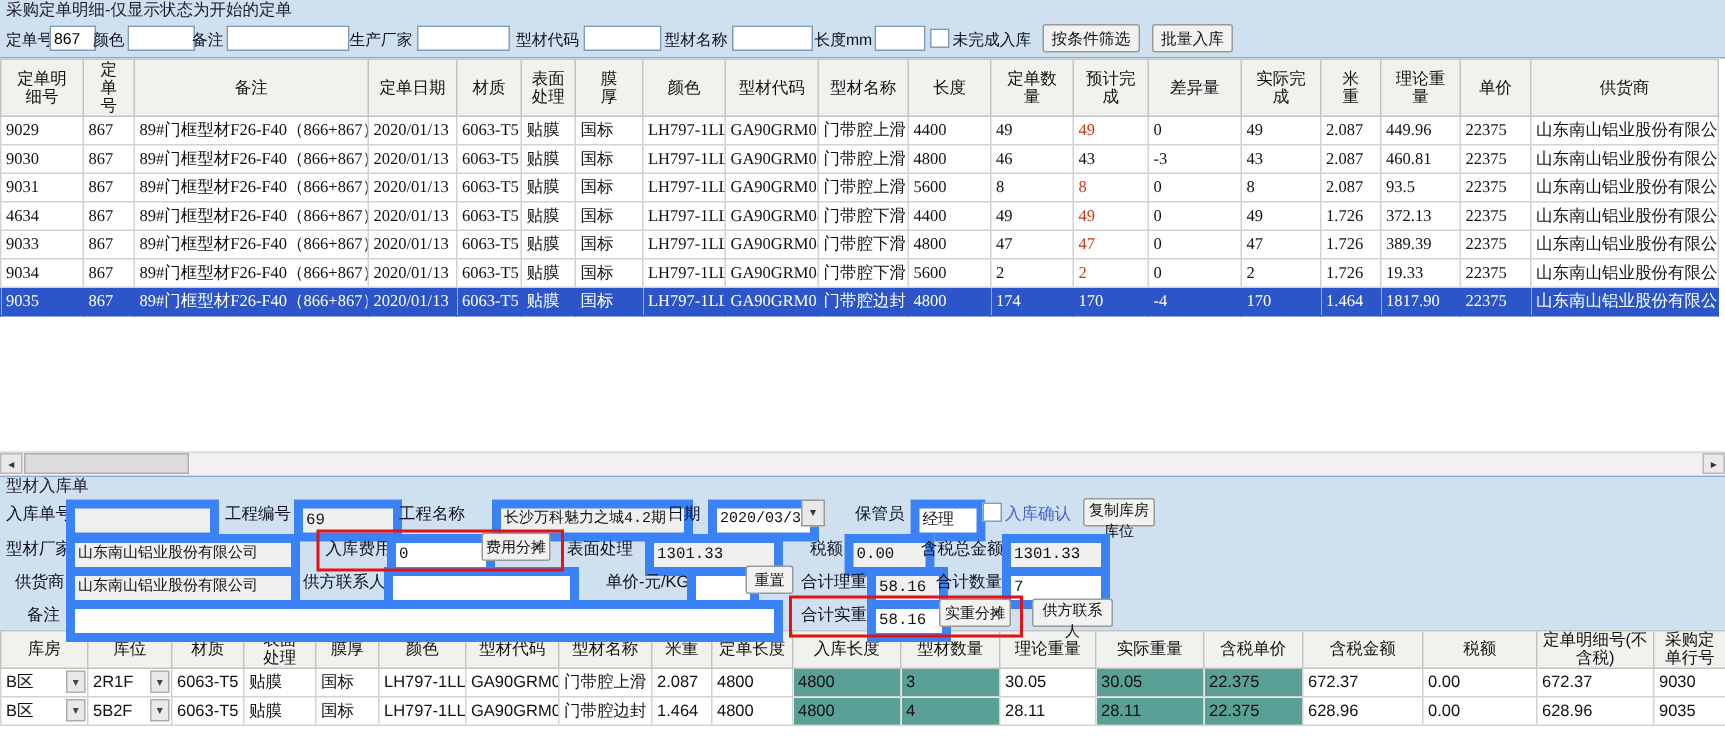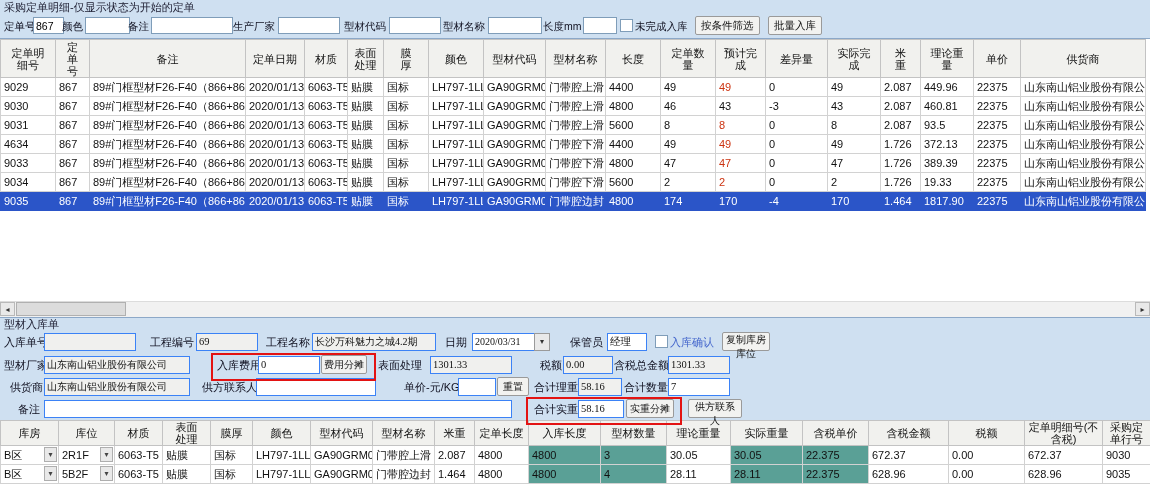--- a/index.html
+++ b/index.html
@@ -5,39 +5,39 @@
   html,body{margin:0;padding:0;font-family:"Liberation Sans","DejaVu Sans",sans-serif;}
   .screen{position:relative;width:1150px;height:492px;overflow:hidden;background:var(--panel,#cfe0f1);color:#111;}
   
   .top-title{height:14px;line-height:14px;font-size:11px;padding-left:4px;color:#1b1b2f;}
   .filter-row{position:relative;height:24px;font-size:10.5px;}
   .flabel{position:absolute;top:6px;white-space:nowrap;color:#101020;}
   .fin{position:absolute;top:3px;height:15px;border:1px solid #7f9db9;background:#fff;font-size:10.5px;padding:0 2px;font-family:inherit;}
   .cbx{position:absolute;width:11px;height:11px;background:#fff;border:1px solid #7f9db9;display:inline-block;}
   .btn{position:absolute;top:2px;height:19px;background:#f2f2f0;border:1px solid #9a9a9a;border-radius:2px;font-size:10.5px;font-family:inherit;padding:0 5px;color:#111;}
   
-  .top-grid-wrap{height:262px;background:#fff;overflow:hidden;border-top:1px solid #8ca8c8;}
+  .top-grid-wrap{height:262px;background:#fff;overflow:hidden;border-top:1px solid #8ca8c8;font-family:Liberation Serif, serif;}
   table.grid{border-collapse:collapse;table-layout:fixed;background:#fff;font-size:11px;}
   table.grid th{background:#f1f1ee;border:1px solid #c3c3c3;font-weight:normal;padding:0 2px;text-align:center;vertical-align:middle;}
   table.grid th span{display:inline-block;word-break:break-all;line-height:12px;}
   table.grid td{border:1px solid #d2d2d2;padding:0 3px;height:18px;line-height:18px;white-space:nowrap;overflow:hidden;}
   #top-grid th{height:37px;}
   tr.sel td{background:var(--sel,#2b55c8);color:#fff;border-color:var(--sel,#2b55c8);}
   td.red{color:var(--red,#cc3311);}
   td.selred{color:#ffb8a6;}
   td.teal{background:var(--teal,#5aa096);}
   .hscroll{position:relative;height:15px;background:#f1f1f1;border-top:1px solid #dcdcdc;}
   .sarrow{position:absolute;top:0;width:15px;height:14px;background:#e9e9e9;border:1px solid #b9b9b9;font-size:8px;line-height:13px;text-align:center;color:#333;box-sizing:border-box;}
   .sthumb{position:absolute;top:0;left:16px;width:110px;height:14px;background:#dcdcdc;border:1px solid #b0b0b0;box-sizing:border-box;}
   
   .bottom{border-top:1px solid #8ca8c8;}
   .grp-title{height:13px;line-height:13px;font-size:11px;padding-left:4px;color:#1b1b2f;}
   .form{position:relative;height:89px;font-size:11px;}
   .lbl{position:absolute;white-space:nowrap;color:#101020;}
-  .fld{position:absolute;height:16px;line-height:16px;border:1px solid #3b82f6;background:#fff;font-size:10.5px;padding:0 2px;font-family:Liberation Serif, serif;white-space:nowrap;overflow:hidden;}
+  .fld{position:absolute;height:16px;line-height:16px;border:6px solid #3b82f6;background:#fff;font-size:10.5px;padding:0 2px;font-family:Liberation Mono, monospace;white-space:nowrap;overflow:hidden;}
   .ro{background:#f0f0ee;}
   .fbtn{position:absolute;height:19px;background:#f2f2f0;border:1px solid #9a9a9a;border-radius:2px;font-size:10px;font-family:inherit;padding:0 2px;color:#111;}
   .hlbox{position:absolute;border:2px solid #e31313;pointer-events:none;z-index:5;}
   .ddbtn{position:absolute;width:14px;height:16px;background:#e9e9e9;border:1px solid #9a9a9a;font-size:8px;line-height:15px;text-align:center;color:#333;}
   .bluelab{color:#4466cc;}
   .carr{float:right;width:13px;height:15px;margin:1px -2px 0 0;background:#e9e9e9;border:1px solid #aeaeae;font-size:8px;line-height:14px;text-align:center;color:#444;box-sizing:border-box;}
   .bot-grid-wrap{background:#fff;height:74px;overflow:hidden;}
   #bot-grid th{height:23px;}
 </style>
 </head>
@@ -277,21 +277,21 @@
   <div class="bottom">
     <div class="grp-title">型材入库单</div>
 
     <div class="form">
 
       <span class="lbl" style="left:4px;top:4px">入库单号</span>
       <div class="fld ro" style="left:44px;top:2px;width:86px"></div>
       <span class="lbl" style="left:150px;top:4px">工程编号</span>
       <div class="fld ro" style="left:196px;top:2px;width:56px">69</div>
       <span class="lbl" style="left:266px;top:4px">工程名称</span>
-      <div class="fld ro" style="left:312px;top:2px;width:118px;font-size:10px">长沙万科魅力之城4.2期</div>
+      <div class="fld ro" style="left:328px;top:2px;width:118px;font-size:10px">长沙万科魅力之城4.2期</div>
       <span class="lbl" style="left:445px;top:4px">日期</span>
       <div class="fld" style="left:472px;top:2px;width:58px;font-size:10px">2020/03/31</div>
       <span class="ddbtn" style="left:534px;top:2px">▾</span>
       <span class="lbl" style="left:570px;top:4px">保管员</span>
       <div class="fld" style="left:607px;top:2px;width:34px">经理</div>
       <span class="cbx" style="left:655px;top:4px"></span>
       <span class="lbl bluelab" style="left:670px;top:4px">入库确认</span>
       <button class="fbtn" style="left:722px;top:1px;width:48px">复制库房库位</button>
 
       <span class="lbl" style="left:4px;top:27px">型材厂家</span>

